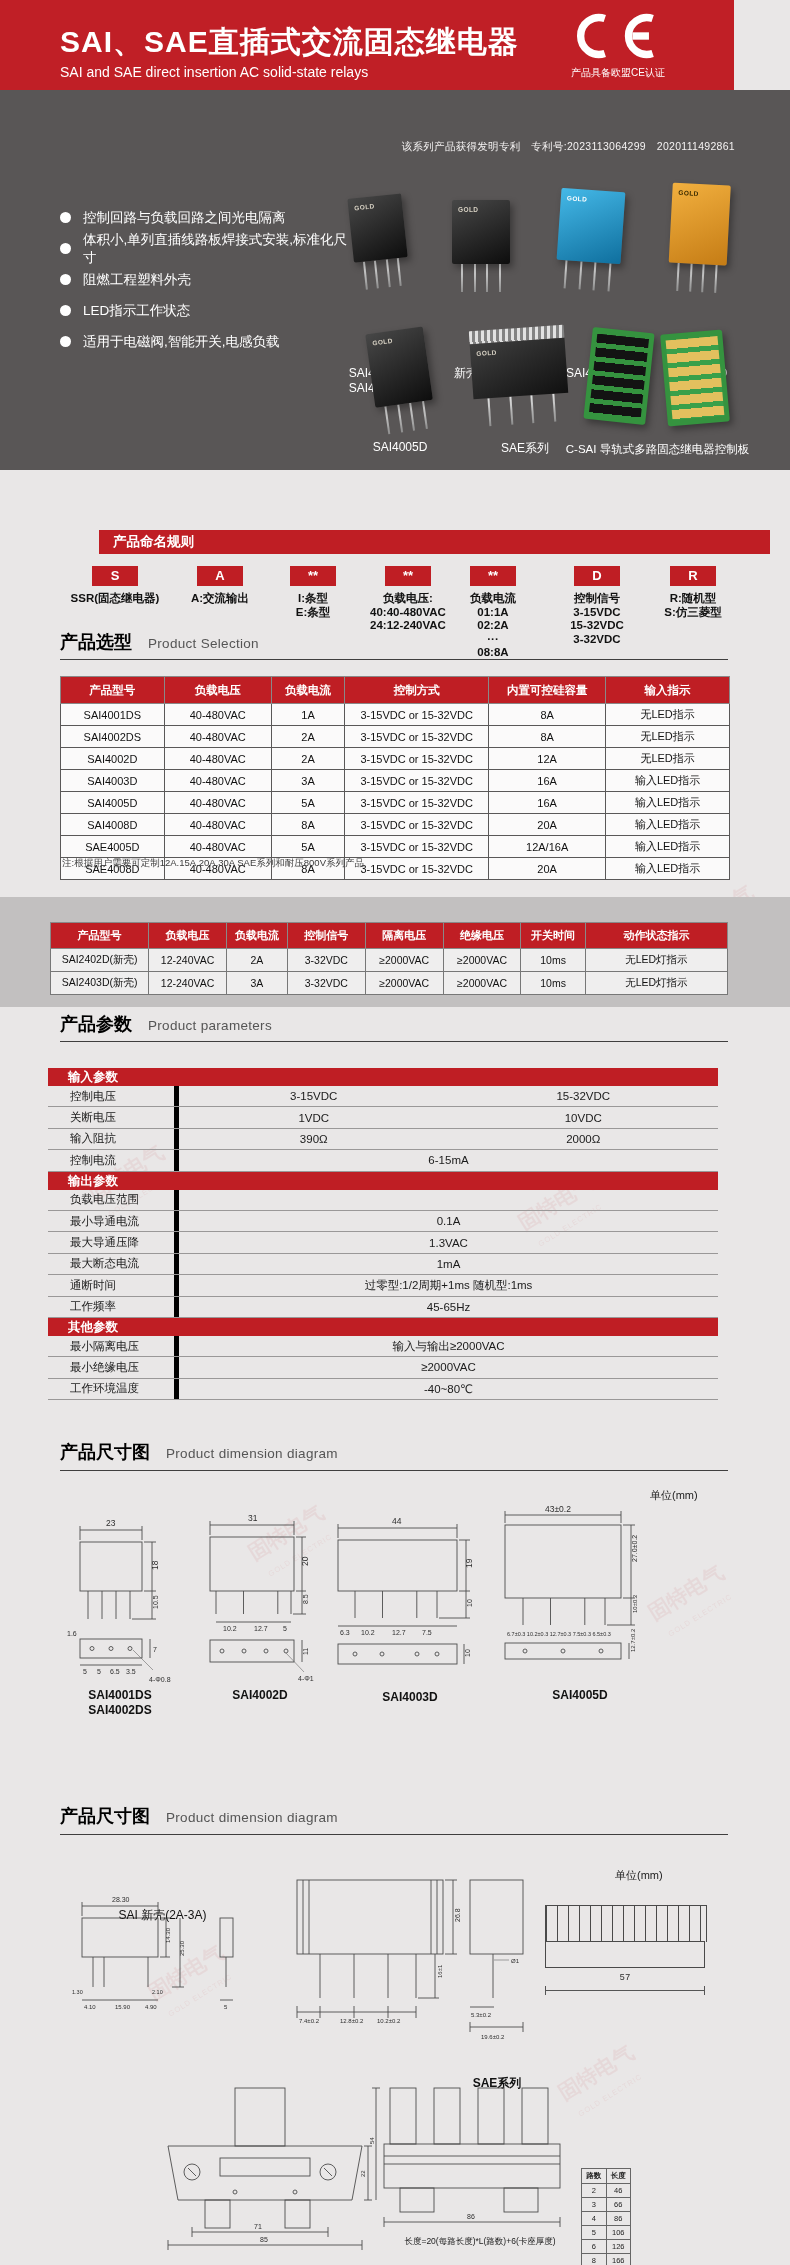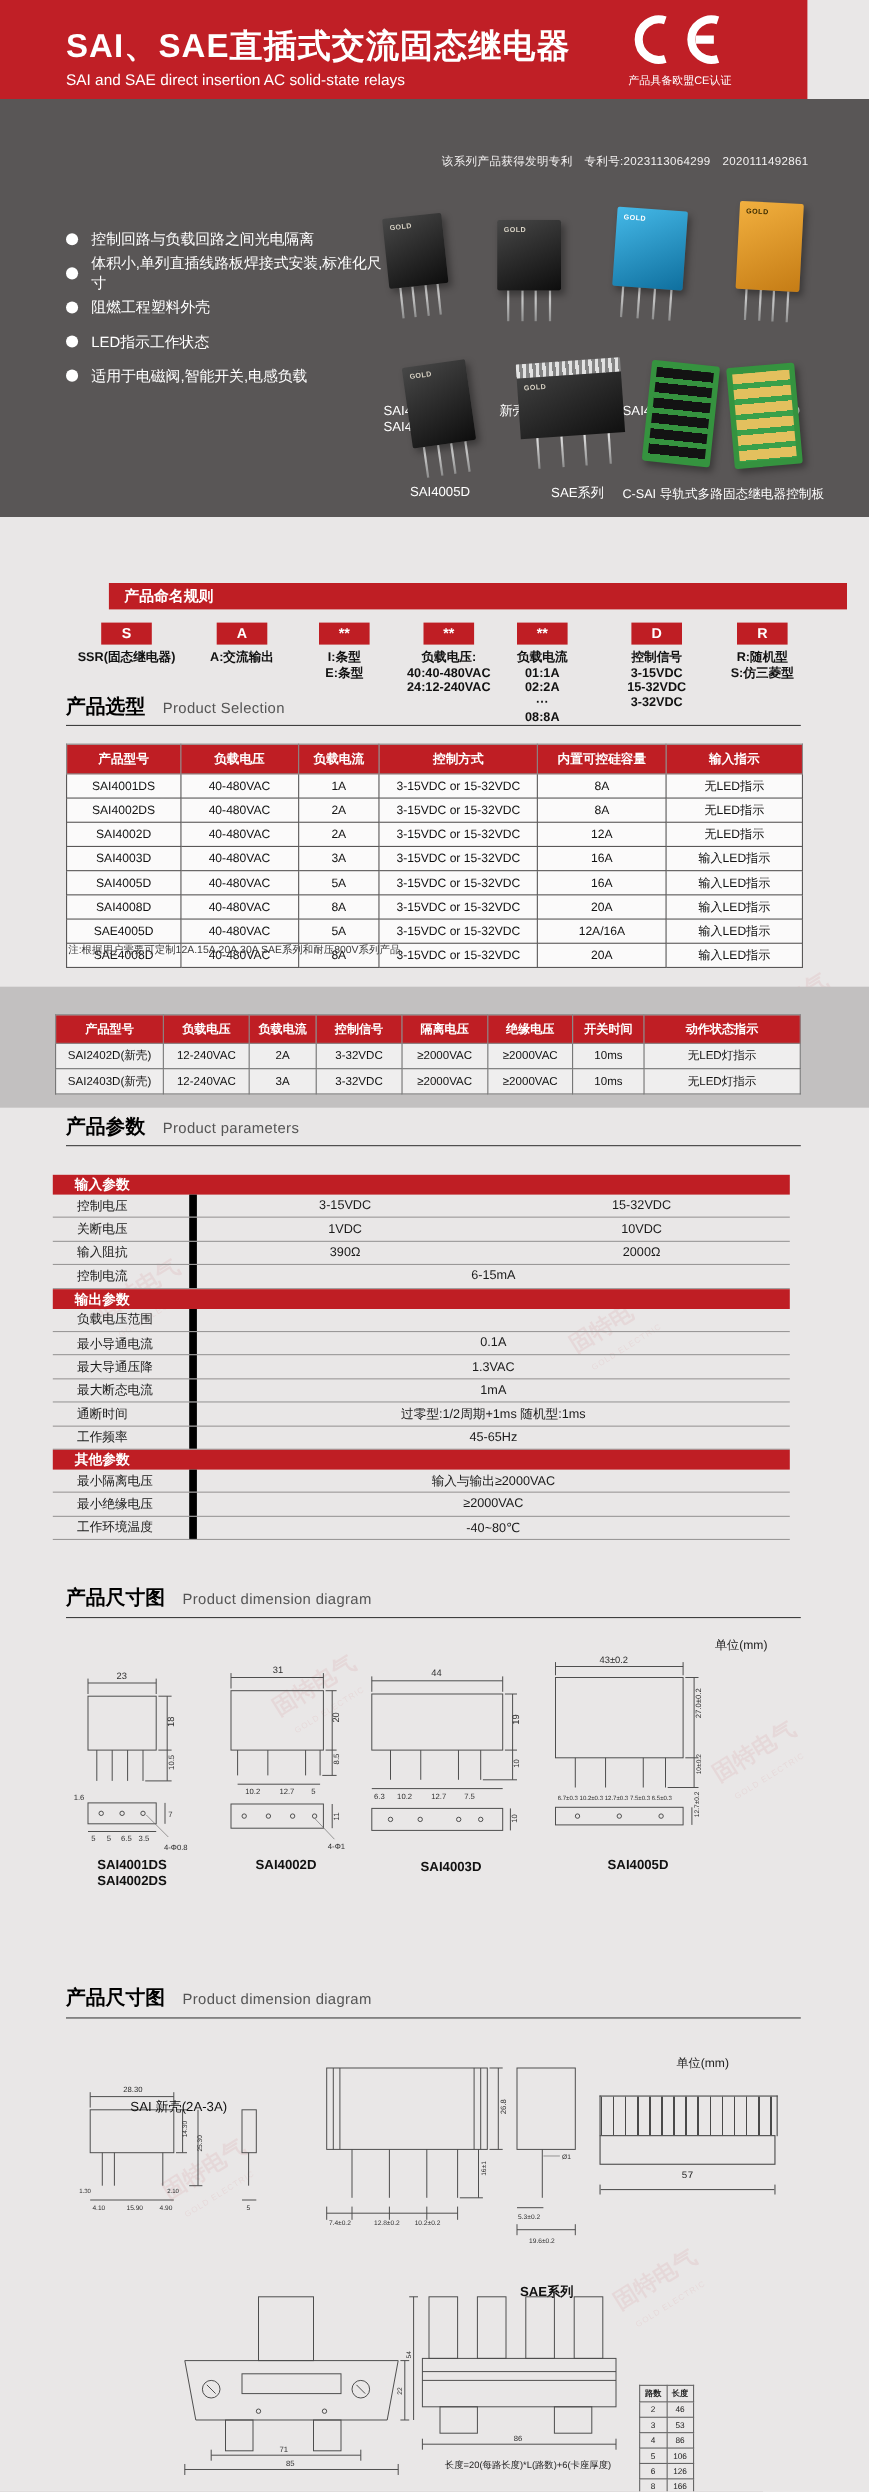--- a/index.html
+++ b/index.html
@@ -74,21 +74,21 @@
 
   #gray-band{position:absolute;left:0;top:897px;width:790px;height:110px;background:#c2c0c0;}
   #table2{position:absolute;left:50px;top:922px;width:678px;}
   #table2 th{background:#bf1e24;color:#fff;font-size:11px;font-weight:bold;height:23px;border:1px solid #8a8888;}
   #table2 td{background:#efeeee;font-size:10.5px;text-align:center;height:20px;border:1px solid #777;color:#111;}
 
   
   #params{position:absolute;left:48px;top:1068px;width:670px;}
   .pbar{height:18px;background:#bf1e24;color:#fff;font-weight:bold;font-size:12.5px;line-height:18px;padding-left:20px;}
   .prow{display:flex;align-items:center;height:20.4px;border-bottom:1px solid #9a9898;font-size:11.5px;}
-  .prow .lab{width:131px;flex:none;padding-left:22px;box-sizing:border-box;border-right:7px solid #000000;
+  .prow .lab{width:131px;flex:none;padding-left:22px;box-sizing:border-box;border-right:5px solid #000000;
              height:100%;display:flex;align-items:center;}
   .prow .pv{flex:1;text-align:center;}
 
   
   svg .ln{stroke:#4d4d4d;stroke-width:0.9;fill:none;}
   svg .thin{stroke:#6a6a6a;stroke-width:0.6;fill:none;}
   svg text{fill:#2e2e2e;font-size:8.5px;font-family:"Liberation Sans","DejaVu Sans",sans-serif;}
   svg .t7{font-size:7px;} svg .t6{font-size:6px;} svg .t5{font-size:5.5px;}
   .unit{position:absolute;font-size:11px;color:#222;}
   .dimlabel{position:absolute;text-align:center;font-size:12px;font-weight:bold;color:#111;line-height:15px;}
@@ -828,21 +828,21 @@
     </tr>
       </thead>
     <tbody>
 
     <tr>
         <td>2</td>
         <td>46</td>
       </tr>
         <tr>
         <td>3</td>
-        <td>53</td>
+        <td>66</td>
       </tr>
         <tr>
         <td>4</td>
         <td>86</td>
       </tr>
         <tr>
         <td>5</td>
         <td>106</td>
       </tr>
         <tr>

